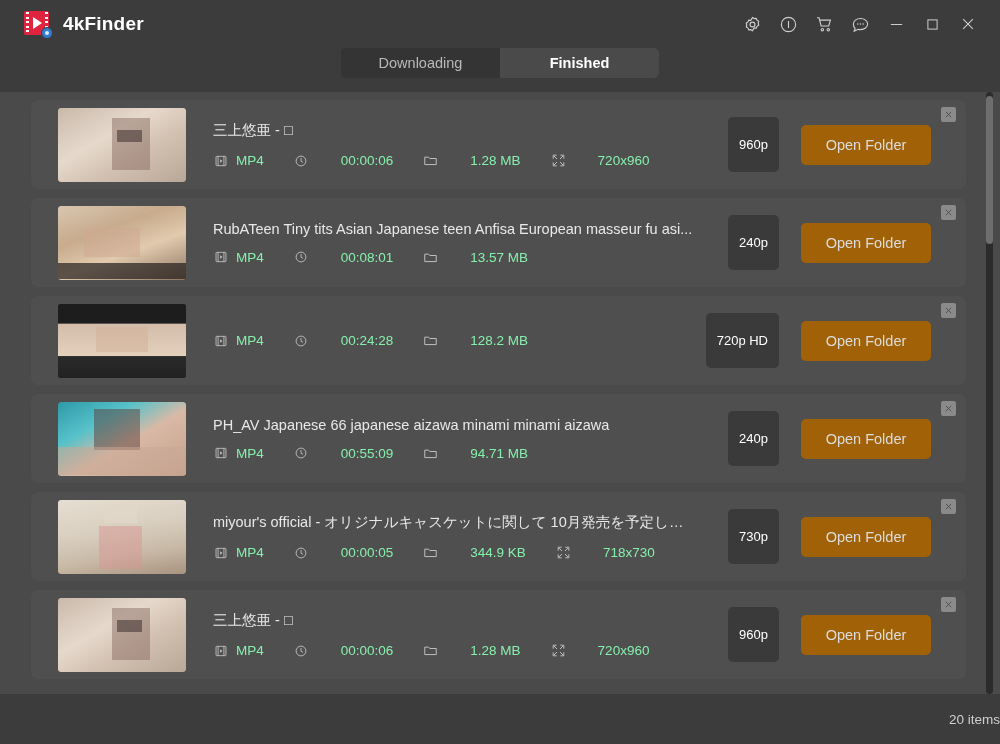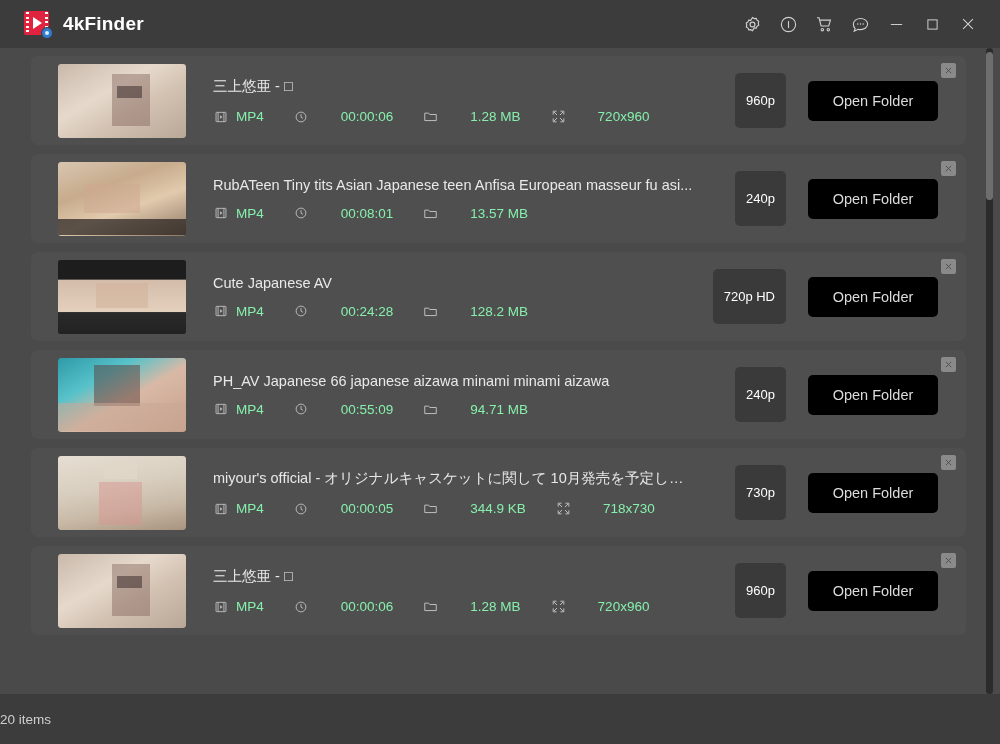--- a/index.html
+++ b/index.html
@@ -242,22 +242,22 @@
     padding: 20px 11px;
     border-radius: 5px;
     margin-right: 22px;
     white-space: nowrap;
   }
 
   .open-btn {
     flex: 0 0 130px;
     width: 130px;
     height: 40px;
-    margin-right: 28px;
-    background: #000000;
+    margin-right: 35px;
+    background: #a16207;
     color: #dcdcdc;
     border: none;
     border-radius: 5px;
     font-size: 14.5px;
     font-family: inherit;
     cursor: pointer;
   }
 
   .card-close {
     position: absolute;
@@ -295,20 +295,21 @@
     border-radius: 4px;
     cursor: pointer;
   }
 
   
   .footer {
     flex: 0 0 50px;
     background: #3c3c3c;
     display: flex;
     align-items: center;
+    justify-content: flex-end;
     font-size: 13.5px;
     color: #cfcfcf;
   }
 </style>
 </head>
 <body>
 
 <div class="app">
 
   <div class="titlebar">
@@ -365,20 +366,26 @@
       </div>
       <div class="win-btn">
         <svg width="18" height="18" viewBox="0 0 24 24" fill="none" stroke="currentColor" stroke-width="1.4">
           <line x1="5.5" y1="5.5" x2="18.5" y2="18.5"></line>
           <line x1="18.5" y1="5.5" x2="5.5" y2="18.5"></line>
         </svg>
       </div>
     </div>
   </div>
 
+  <div class="tabs-wrap">
+    <div class="tabs">
+      <div class="tab">Downloading</div>
+      <div class="tab active">Finished</div>
+    </div>
+  </div>
 
   <div class="list-panel">
     <div class="list-scroll">
 
       <div class="card">
         <div class="thumb">
           <div class="img" style="background:linear-gradient(150deg,#c9b9ab 0%,#e6d9cc 38%,#d3c2b2 62%,#b9a797 100%);"></div>
           <div class="blurbox" style="left:42%;top:14%;width:30%;height:70%;background:rgba(130,100,90,.45);"></div>
           <div class="blurbox" style="left:46%;top:30%;width:20%;height:16%;background:rgba(60,45,45,.55);"></div>
         </div>
@@ -485,21 +492,20 @@
           </svg>
         </div>
       </div>
 
       <div class="card">
         <div class="thumb">
           <div class="img" style="background:linear-gradient(180deg,#1d1d1d 0%,#1d1d1d 26%,#d3bdaa 27%,#e3d0bd 70%,#2a2a2a 71%,#222 100%);"></div>
           <div class="blurbox" style="left:30%;top:32%;width:40%;height:34%;background:rgba(210,178,155,.6);"></div>
         </div>
         <div class="info">
-          <div class="vtitle">Cute Japanese AV</div>
           <div class="meta">
             <div class="mitem">
               <span class="micon">
                 <svg width="14" height="14" viewBox="0 0 24 24" fill="none" stroke="currentColor" stroke-width="1.6">
                   <rect x="3.5" y="4" width="17" height="16" rx="1"></rect>
                   <line x1="7" y1="4" x2="7" y2="20"></line>
                     <line x1="17" y1="4" x2="17" y2="20"></line>
                   <path d="M10.5 9l4.2 3-4.2 3z" fill="currentColor" stroke="none"></path>
                 </svg>
               </span>

